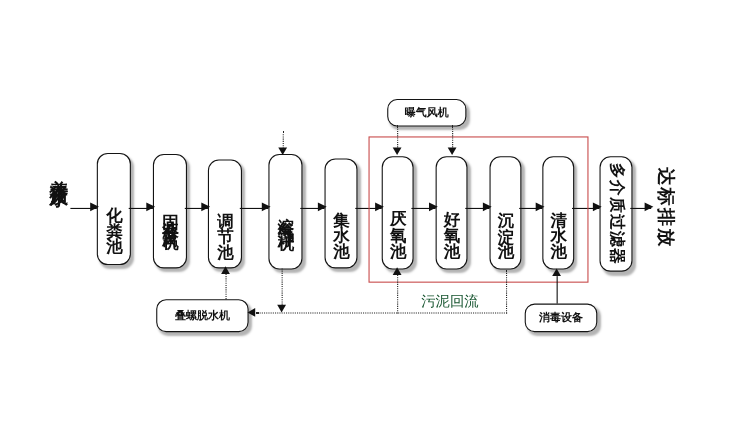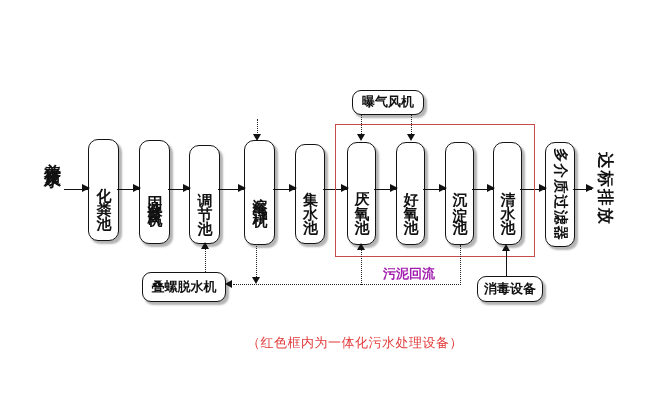--- a/index.html
+++ b/index.html
@@ -33,40 +33,40 @@
     font-weight:bold;font-size:16.5px;letter-spacing:2px;color:#111;white-space:nowrap;
   }
   
   .tag{
     position:absolute;background:#fff;border:1.6px solid #141414;border-radius:9px;
     box-shadow:2.5px 3px 2px #b4b4b4;display:flex;flex-direction:column;
     align-items:center;justify-content:center;font-weight:bold;color:#111;
   }
   .tline{font-size:11.5px;line-height:13px;white-space:nowrap;}
   .pac{font-size:11px;word-spacing:9px;font-family:"DejaVu Sans Mono","Liberation Mono",monospace;}
-  .tag13{font-size:13px;font-family:Liberation Mono, monospace;}
+  .tag13{font-size:10px;}
   
   .harrow{position:absolute;top:189px;height:0;border-top:1.7px solid #111;}
   .harrow::after{
     content:"";position:absolute;right:-2px;top:-5.6px;width:0;height:0;
     border-left:8px solid #111;border-top:4.6px solid transparent;border-bottom:4.6px solid transparent;
   }
   
   .vdot{position:absolute;width:0;border-left:1.6px dotted #222;}
   .hdot{position:absolute;height:0;border-top:1.6px dotted #222;}
   .vsolid{position:absolute;width:0;border-left:1.7px solid #111;}
   
   .tri{position:absolute;width:0;height:0;}
   .tri.up{border-left:4.5px solid transparent;border-right:4.5px solid transparent;border-bottom:7px solid #111;}
   .tri.down{border-left:4.5px solid transparent;border-right:4.5px solid transparent;border-top:7px solid #111;}
   .tri.left{border-top:4.5px solid transparent;border-bottom:4.5px solid transparent;border-right:7px solid #111;}
   
   .redframe{position:absolute;border:1.3px solid #c84b4b;background:transparent;}
   
-  .sludge{position:absolute;font-weight:bold;font-size:13px;color:#a21caf;white-space:nowrap;}
+  .sludge{position:absolute;font-weight:normal;font-size:13px;color:#14532d;white-space:nowrap;}
   .caption{
     position:absolute;font-size:13px;color:#e23b3b;letter-spacing:0.5px;
     text-align:center;white-space:nowrap;
   }
 </style>
 </head>
 <body>
 
 <div class="canvas">
 
@@ -149,15 +149,14 @@
   <div class="vdot" style="left:361px;top:250px;height:35px"></div>
   <div class="tri up" style="left:357px;top:243px"></div>
 
   <div class="vdot" style="left:460px;top:245px;height:40px"></div>
 
   <div class="hdot" style="left:233px;top:284px;width:228px"></div>
   <div class="tri left" style="left:225px;top:280px"></div>
 
   <div class="sludge" style="left:383px;top:265px">污泥回流</div>
 
-  <div class="caption" style="left:240px;top:334px;width:230px">（红色框内为一体化污水处理设备）</div>
 
 </div>
 
 </body></html>

